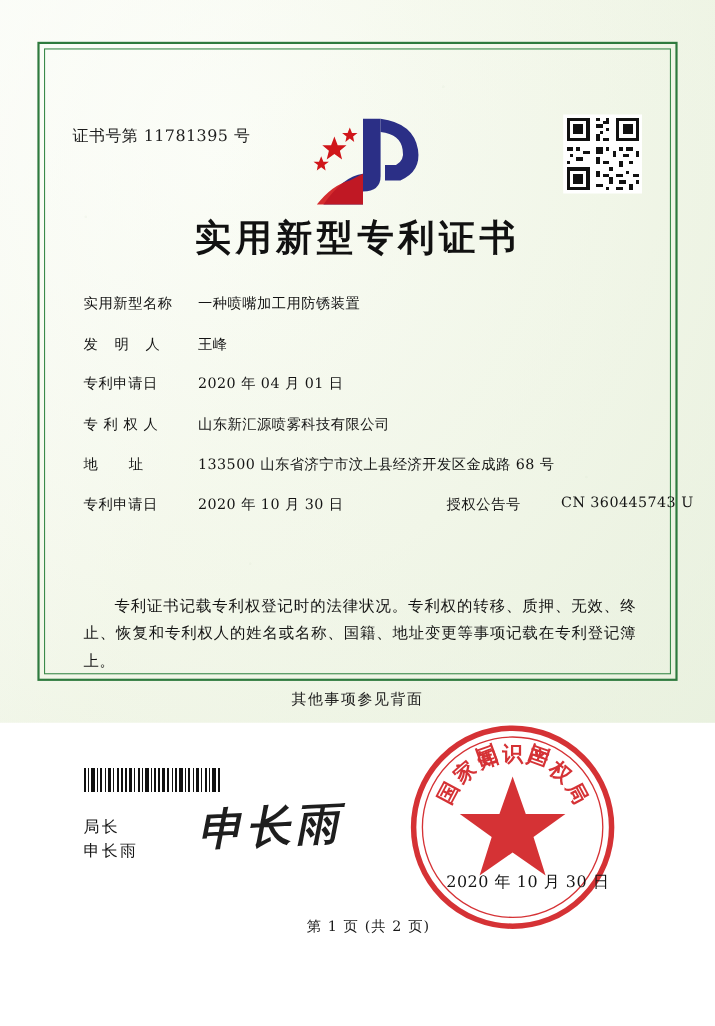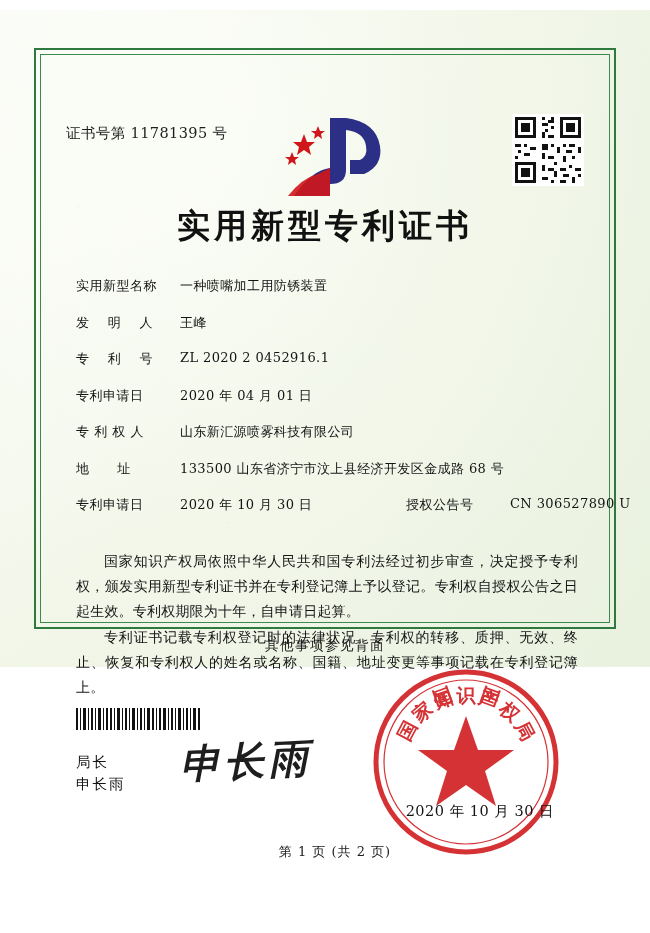--- a/index.html
+++ b/index.html
@@ -13,21 +13,20 @@
     font-family: "DejaVu Sans", "Liberation Sans", sans-serif;
     overflow: hidden;
   }
   .page {
     position: relative;
     width: 650px;
     height: 657px;
     background:
       radial-gradient(ellipse at 30% 20%, #fbfdf7 0%, #f3f7ea 55%, #eaf1df 100%);
     box-sizing: border-box;
-    margin-top: 10px;
   }
   .paper-tint {
     position: absolute;
     inset: 0;
     background:
       linear-gradient(115deg, rgba(255,255,255,0.55) 0%, rgba(243,248,234,0.2) 40%, rgba(232,241,223,0.45) 100%);
     pointer-events: none;
   }
   .border-outer {
     position: absolute;
@@ -106,21 +105,21 @@
     font-family: "DejaVu Serif", "Liberation Serif", serif;
     font-size: 13px;
     color: #141414;
   }
   .flabel {
     width: 104px;
     flex: 0 0 104px;
     letter-spacing: 0.5px;
     white-space: nowrap;
   }
-  .flabel.sp1 { letter-spacing: 5.5px; font-family: Liberation Mono, monospace; }
+  .flabel.sp1 { letter-spacing: 5.5px; }
   .flabel.sp2 { letter-spacing: 12px; }
   .fvalue {
     flex: 1 1 auto;
     letter-spacing: 0.4px;
     white-space: nowrap;
   }
   .frow.split .fvalue { flex: 0 0 auto; width: 226px; }
   .flabel2 {
     width: 104px;
     flex: 0 0 104px;
@@ -322,45 +321,40 @@
     <div class="fields">
       <div class="frow">
         <span class="flabel">实用新型名称</span>
         <span class="fvalue">一种喷嘴加工用防锈装置</span>
       </div>
       <div class="frow">
         <span class="flabel sp1">发 明 人</span>
         <span class="fvalue">王峰</span>
       </div>
       <div class="frow">
-        <span class="flabel sp1">专 利 号</span>
-        <span class="fvalue">ZL 2020 2 0452916.1</span>
-      </div>
-      <div class="frow">
         <span class="flabel">专利申请日</span>
         <span class="fvalue">2020 年 04 月 01 日</span>
       </div>
       <div class="frow">
         <span class="flabel">专 利 权 人</span>
         <span class="fvalue">山东新汇源喷雾科技有限公司</span>
       </div>
       <div class="frow">
         <span class="flabel sp2">地 址</span>
         <span class="fvalue">133500 山东省济宁市汶上县经济开发区金成路 68 号</span>
       </div>
       <div class="frow split">
         <span class="flabel">专利申请日</span>
         <span class="fvalue">2020 年 10 月 30 日</span>
         <span class="flabel2">授权公告号</span>
-        <span class="fvalue2">CN 306527890 U</span>
+        <span class="fvalue2">CN 360445743 U</span>
       </div>
     </div>
 
     <div class="paras">
-      <p class="para">国家知识产权局依照中华人民共和国专利法经过初步审查，决定授予专利权，颁发实用新型专利证书并在专利登记簿上予以登记。专利权自授权公告之日起生效。专利权期限为十年，自申请日起算。</p>
       <p class="para">专利证书记载专利权登记时的法律状况。专利权的转移、质押、无效、终止、恢复和专利权人的姓名或名称、国籍、地址变更等事项记载在专利登记簿上。</p>
     </div>
 
     <div class="barcode">
       <svg viewBox="0 0 126 22" width="126" height="22" shape-rendering="crispEdges">
         <rect width="126" height="22" fill="none"></rect>
         <g fill="#111111">
           <rect x="0" y="0" width="2" height="22"></rect>
             <rect x="4" y="0" width="1" height="22"></rect>
           <rect x="7" y="0" width="3" height="22"></rect>

